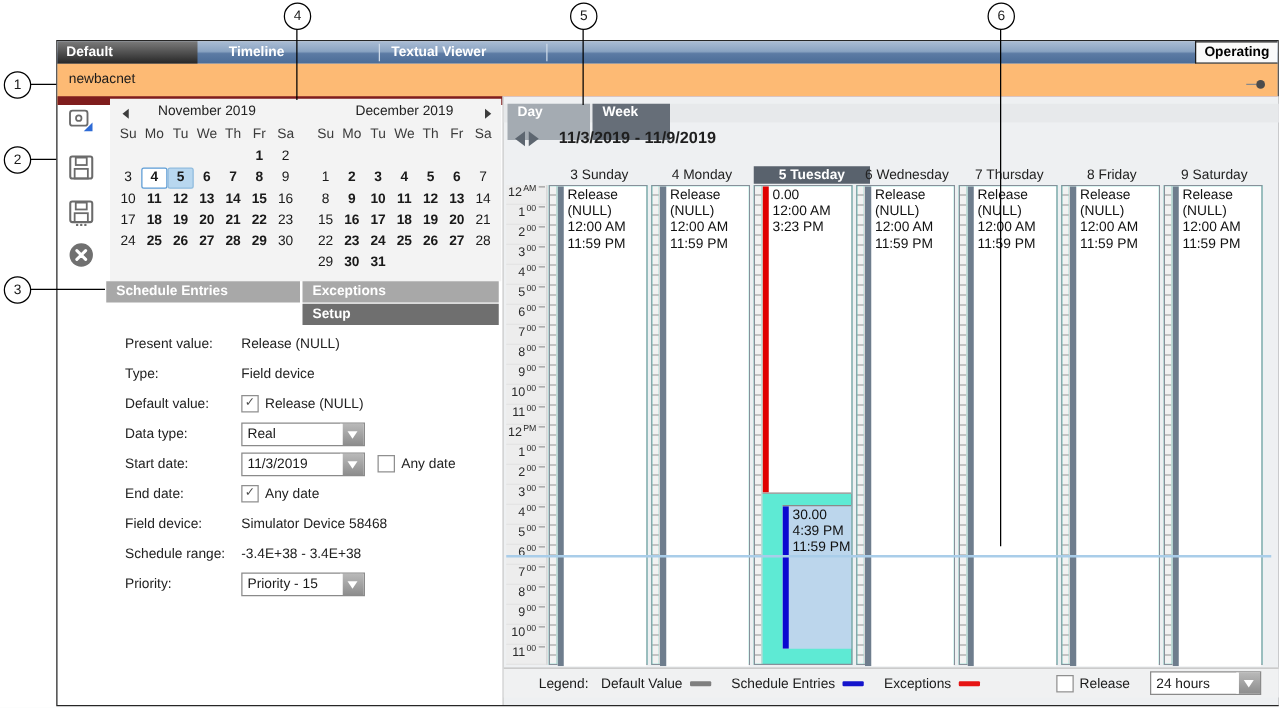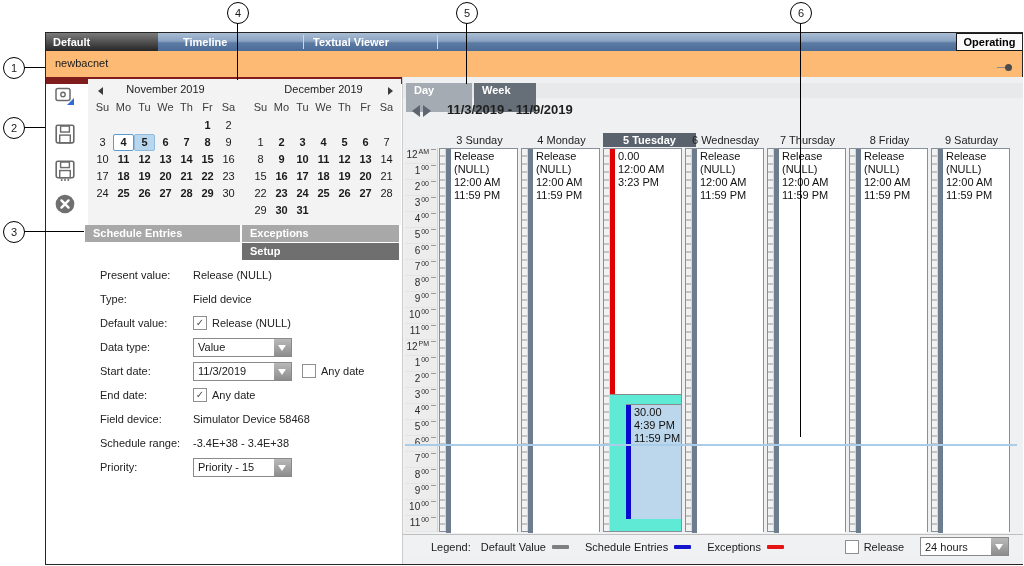--- a/index.html
+++ b/index.html
@@ -300,21 +300,21 @@
           <div class="flabel">Default value:</div>
           <div class="fctl">
             <span class="cbox checked">✓</span>
             <span class="fval">Release (NULL)</span>
           </div>
         </div>
         <div class="frow">
           <div class="flabel">Data type:</div>
           <div class="fctl">
             <span class="dd">
-              <span class="ddf">Value</span>
+              <span class="ddf">Real</span>
               <span class="ddb"></span>
             </span>
           </div>
         </div>
         <div class="frow">
           <div class="flabel">Start date:</div>
           <div class="fctl">
             <span class="dd">
               <span class="ddf">11/3/2019</span>
               <span class="ddb"></span>

